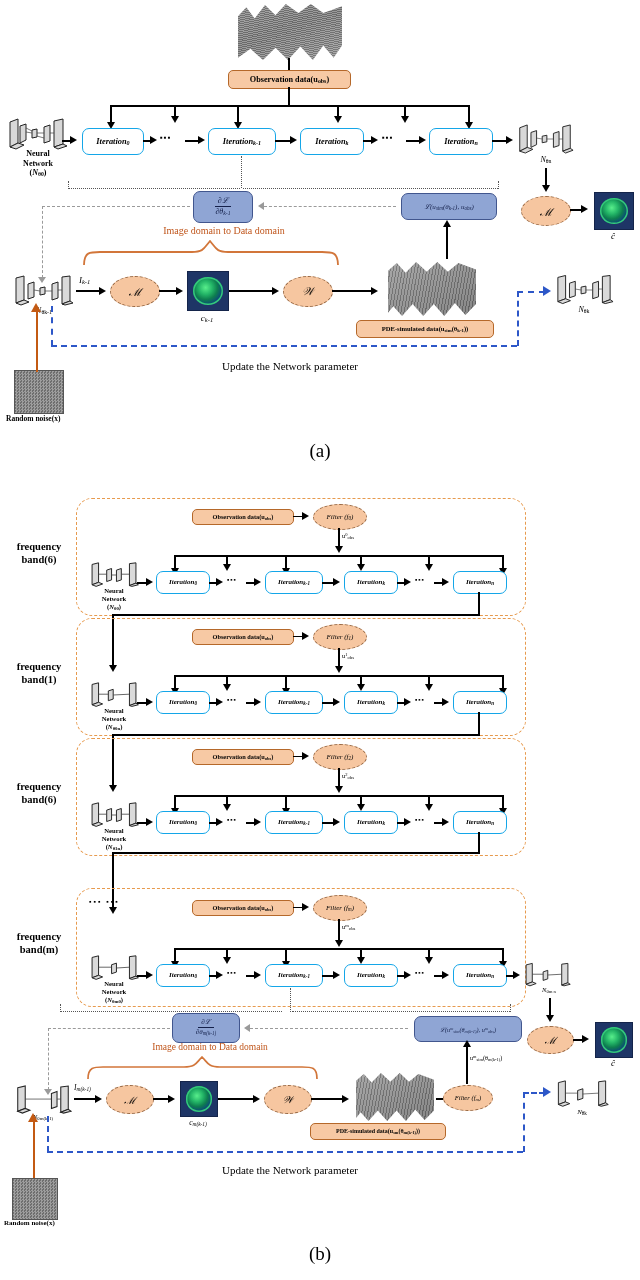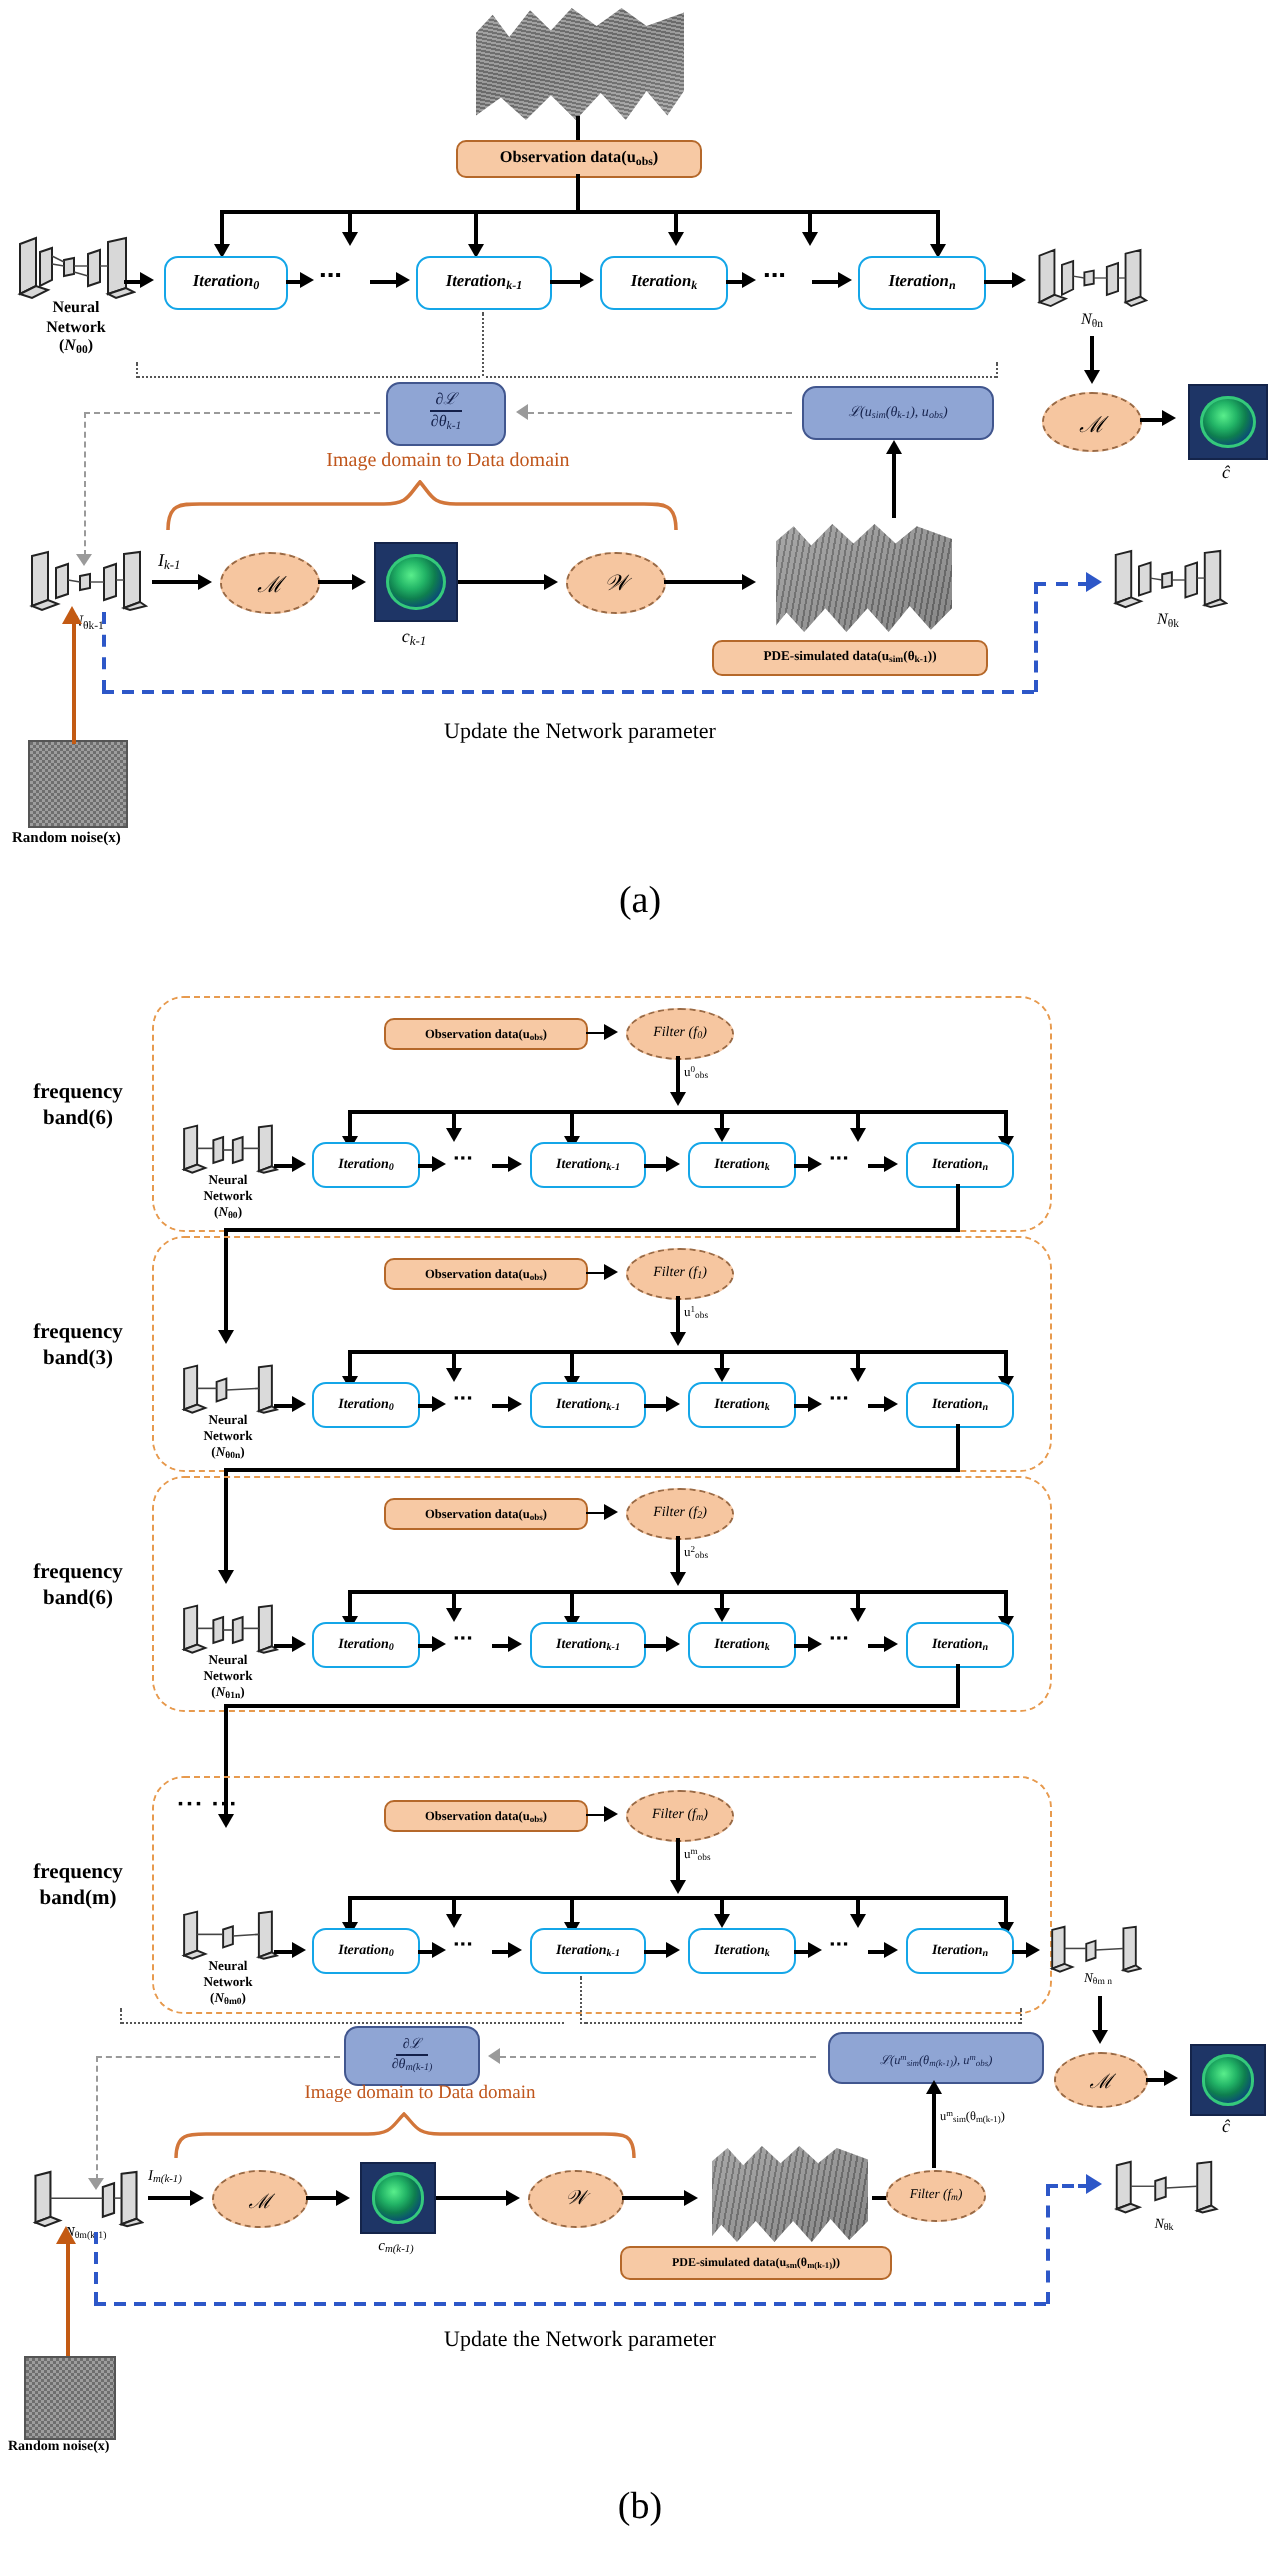--- a/index.html
+++ b/index.html
@@ -413,21 +413,21 @@
     </div>
 
 <div class="vline" style="left:478px;top:592px;height:24px;"></div>
 <div class="hline" style="left:112px;top:614px;width:368px;"></div>
 <div class="vline" style="left:112px;top:614px;height:52px;"></div>
 <div class="arrow-d" style="left:108.5px;top:665px;"></div>
 
 <div class="banddash" style="left:76px;top:618px;width:448px;height:116px;"></div>
 <div class="bandlbl" style="left:4px;top:660px;width:70px;font-size:10.5px;">
   <span>frequency</span><br>
-  <span>band(3)</span>
+  <span>band(1)</span>
 </div>
 <div class="obsbox" style="left:192px;top:629px;width:100px;height:14px;font-size:6.3px;">
   <span>Observation data(u<span class="sub">obs</span>)</span>
 </div>
 <div class="hline-thin" style="left:293px;top:635.5px;width:10px;"></div>
 <div class="arrow-r" style="left:302px;top:632px;"></div>
 <div class="ellip" style="left:313px;top:624px;width:52px;height:24px;font-size:7px;">
   <span>Filter (<i>f</i><span class="sub">1</span>)</span>
 </div>
 <div class="vline-thin" style="left:338px;top:648px;height:19px;"></div>

